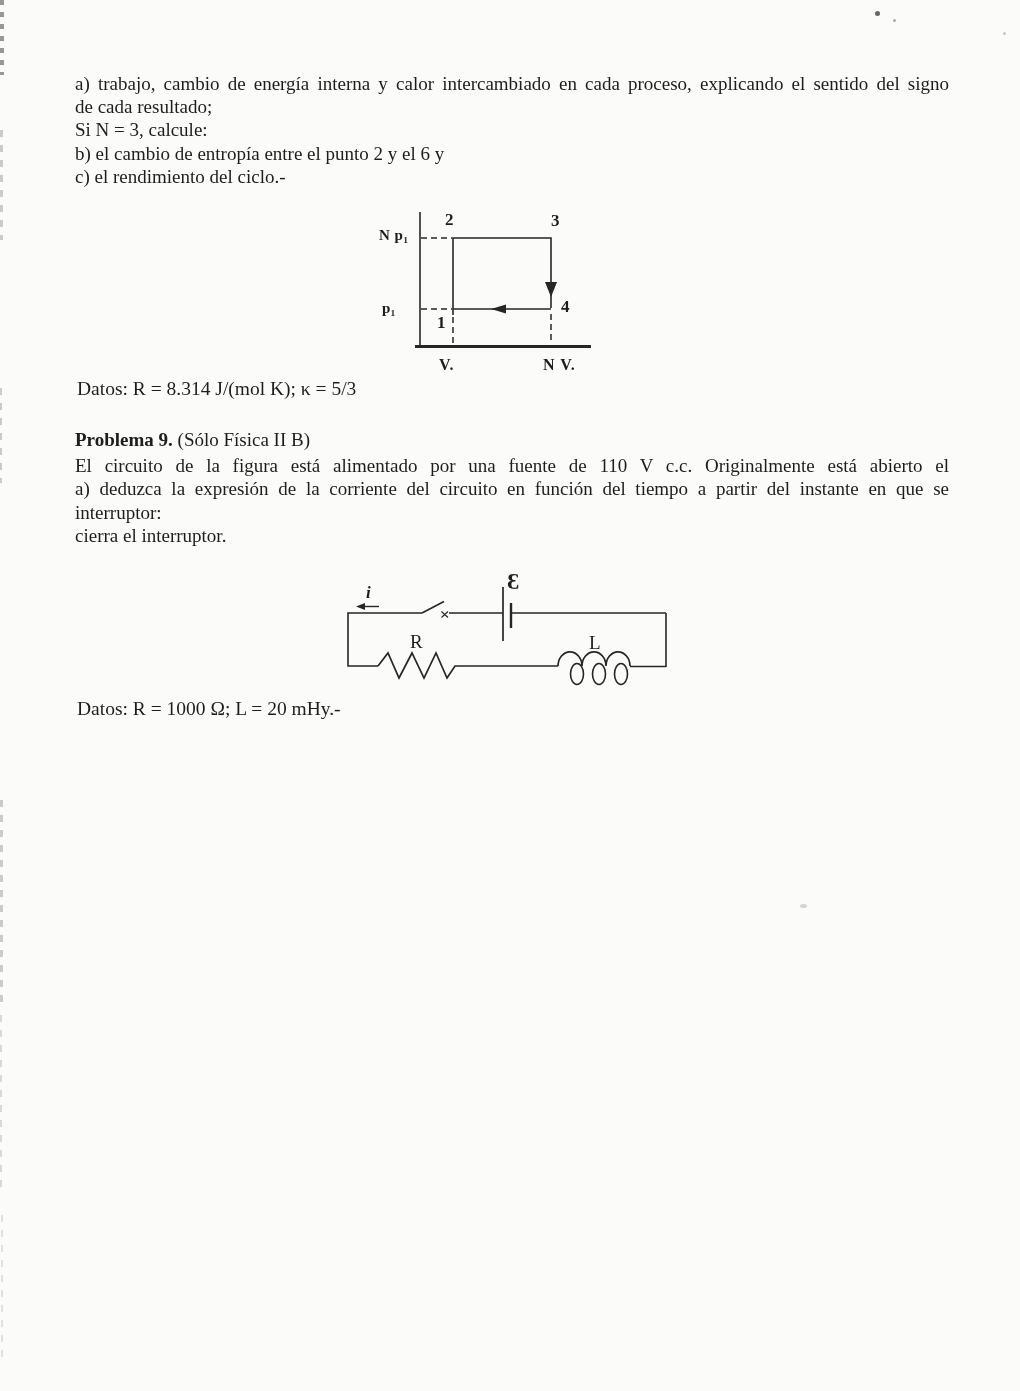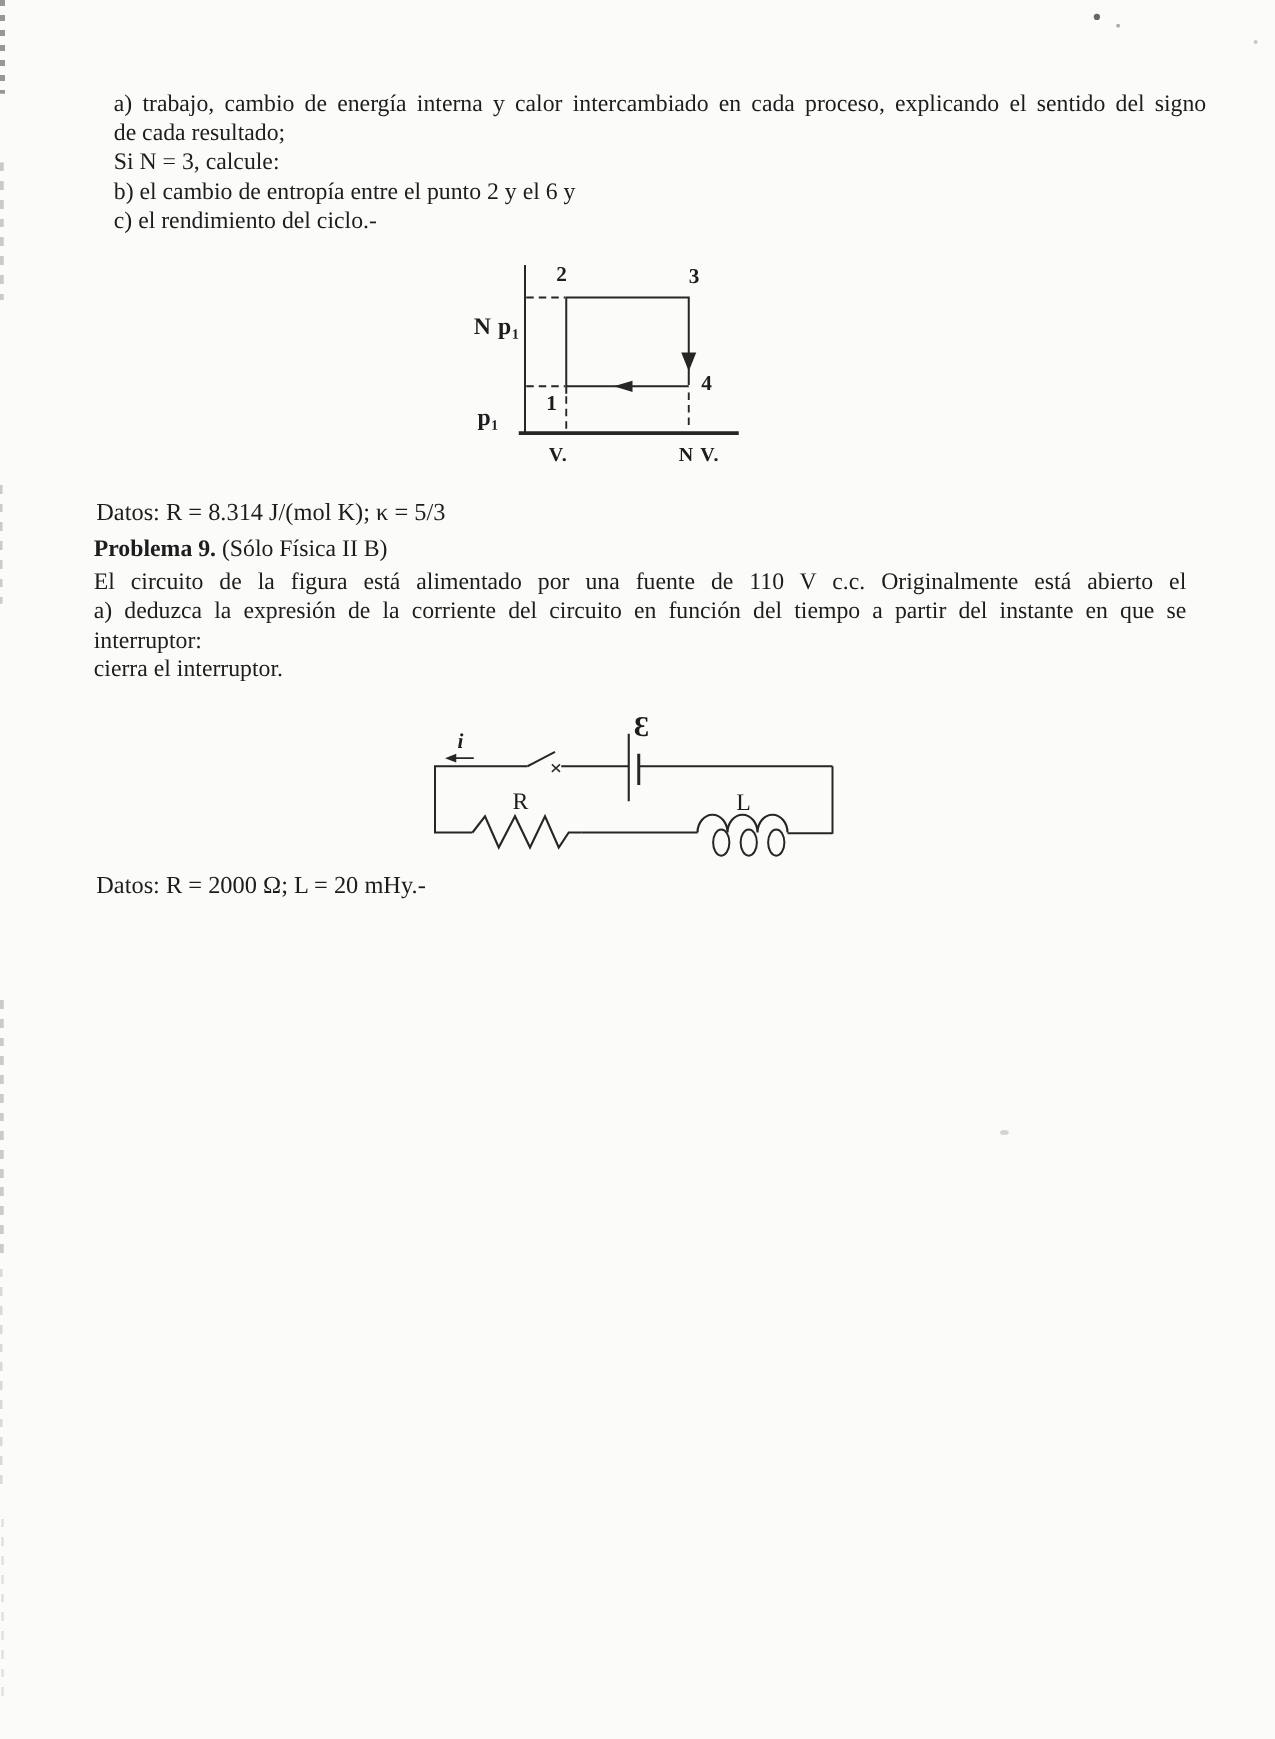--- a/index.html
+++ b/index.html
@@ -15,21 +15,21 @@
   .para{position:absolute;width:874px;font-size:19px;line-height:23.2px;}
   .line{min-height:23.2px;}
   .just{text-align:justify;text-align-last:justify;}
   .datos{position:absolute;font-size:19.5px;white-space:nowrap;}
   .b{font-weight:700;}
   
   .diagram{position:absolute;}
   .diagram svg{position:absolute;left:0;top:0;overflow:visible;}
   .dlabel{position:absolute;white-space:nowrap;line-height:1;}
   .pv-num{font-size:17px;font-weight:700;}
-  .pv-ax{font-size:19px;font-weight:700;letter-spacing:0.5px;margin-top:24px;}
+  .pv-ax{font-size:15px;font-weight:700;letter-spacing:0.5px;}
   .pv-vx{font-size:16px;font-weight:700;letter-spacing:1px;}
   .ckt-i{font-size:17px;font-style:italic;font-weight:600;}
   .ckt-emf{font-size:23px;font-weight:600;}
   .ckt-rl{font-size:19px;}
   
   .edge-mark{position:absolute;pointer-events:none;}
   .dashy{background:repeating-linear-gradient(180deg,rgba(30,30,30,.45) 0px,rgba(30,30,30,.45) 5px,rgba(30,30,30,0) 5px,rgba(30,30,30,0) 12px);}
   .dashy2{background:repeating-linear-gradient(180deg,rgba(30,30,30,.22) 0px,rgba(30,30,30,.22) 7px,rgba(30,30,30,0) 7px,rgba(30,30,30,0) 15px);}
   .speck{position:absolute;border-radius:50%;pointer-events:none;}
   svg line, svg polyline, svg path{stroke:#262626;fill:none;}
@@ -44,21 +44,21 @@
   <div class="edge-mark dashy2" style="left:0;top:130px;width:3px;height:110px;"></div>
   <div class="edge-mark dashy2" style="left:0;top:388px;width:2px;height:95px;"></div>
   <div class="edge-mark dashy2" style="left:0;top:800px;width:3px;height:210px;"></div>
   <div class="edge-mark dashy2" style="left:0;top:1015px;width:2px;height:180px;opacity:.7;"></div>
   <div class="edge-mark dashy2" style="left:1px;top:1215px;width:2px;height:150px;opacity:.55;"></div>
   <div class="speck" style="left:875px;top:11px;width:5px;height:5px;background:#666;"></div>
   <div class="speck" style="left:893px;top:19px;width:3px;height:3px;background:#aaa;"></div>
   <div class="speck" style="left:1003px;top:32px;width:3px;height:3px;background:#c4c4c4;"></div>
   <div class="speck" style="left:800px;top:904px;width:7px;height:4px;background:#d4d4d2;"></div>
 
-  <div class="para" style="left:75px;top:72px;margin-left:16px;">
+  <div class="para" style="left:75px;top:72px;">
     <div class="line just">a) trabajo, cambio de energía interna y calor intercambiado en cada proceso, explicando el sentido del signo</div>
     <div class="line">de cada resultado;</div>
     <div class="line">Si N = 3, calcule:</div>
     <div class="line">b) el cambio de entropía entre el punto 2 y el 6 y</div>
     <div class="line">c) el rendimiento del ciclo.-</div>
   </div>
 
   <div class="diagram" style="left:360px;top:205px;width:280px;height:185px;">
     <svg width="280" height="185" viewBox="0 0 280 185">
 
@@ -79,21 +79,21 @@
     <span class="dlabel pv-ax" style="left:19px;top:23px;">N p₁</span>
     <span class="dlabel pv-ax" style="left:22px;top:96px;">p₁</span>
     <span class="dlabel pv-num" style="left:85px;top:6px;">2</span>
     <span class="dlabel pv-num" style="left:191px;top:7px;">3</span>
     <span class="dlabel pv-num" style="left:77px;top:109px;">1</span>
     <span class="dlabel pv-num" style="left:201px;top:93px;">4</span>
     <span class="dlabel pv-vx" style="left:79px;top:152px;">V.</span>
     <span class="dlabel pv-vx" style="left:183px;top:152px;">N V.</span>
   </div>
 
-  <div class="datos" style="left:77px;top:400px;">Datos: R =  8.314 J/(mol K); κ = 5/3</div>
+  <div class="datos" style="left:77px;top:378px;">Datos: R =  8.314 J/(mol K); κ = 5/3</div>
 
   <div class="para" style="left:75px;top:428px;line-height:23.5px;">
     <div class="line" style="margin-bottom:2px;"><span class="b">Problema 9.</span><span> (Sólo Física II B)</span></div>
     <div class="line just">El circuito de la figura está alimentado por una fuente de 110 V c.c. Originalmente está abierto el</div>
     <div class="line just">a) deduzca la expresión de la corriente del circuito en función del tiempo a partir del instante en que se</div>
     <div class="line">interruptor:</div>
     <div class="line">cierra el interruptor.</div>
   </div>
 
   <div class="diagram" style="left:345px;top:575px;width:330px;height:125px;">
@@ -122,15 +122,15 @@
 
       <line x1="15" y1="31.5" x2="34" y2="31.5" stroke-width="1.4"></line>
       <polygon points="11,31.5 20,28 20,35"></polygon>
     </svg>
     <span class="dlabel ckt-i" style="left:21px;top:9px;">i</span>
     <span class="dlabel ckt-emf" style="left:162px;top:-5px;">Ɛ</span>
     <span class="dlabel ckt-rl" style="left:65px;top:57px;">R</span>
     <span class="dlabel ckt-rl" style="left:244px;top:58px;">L</span>
   </div>
 
-  <div class="datos" style="left:77px;top:698px;">Datos: R = 2000 Ω; L = 20 mHy.-</div>
+  <div class="datos" style="left:77px;top:698px;">Datos: R = 1000 Ω; L = 20 mHy.-</div>
 
 </div>
 
 </body></html>

